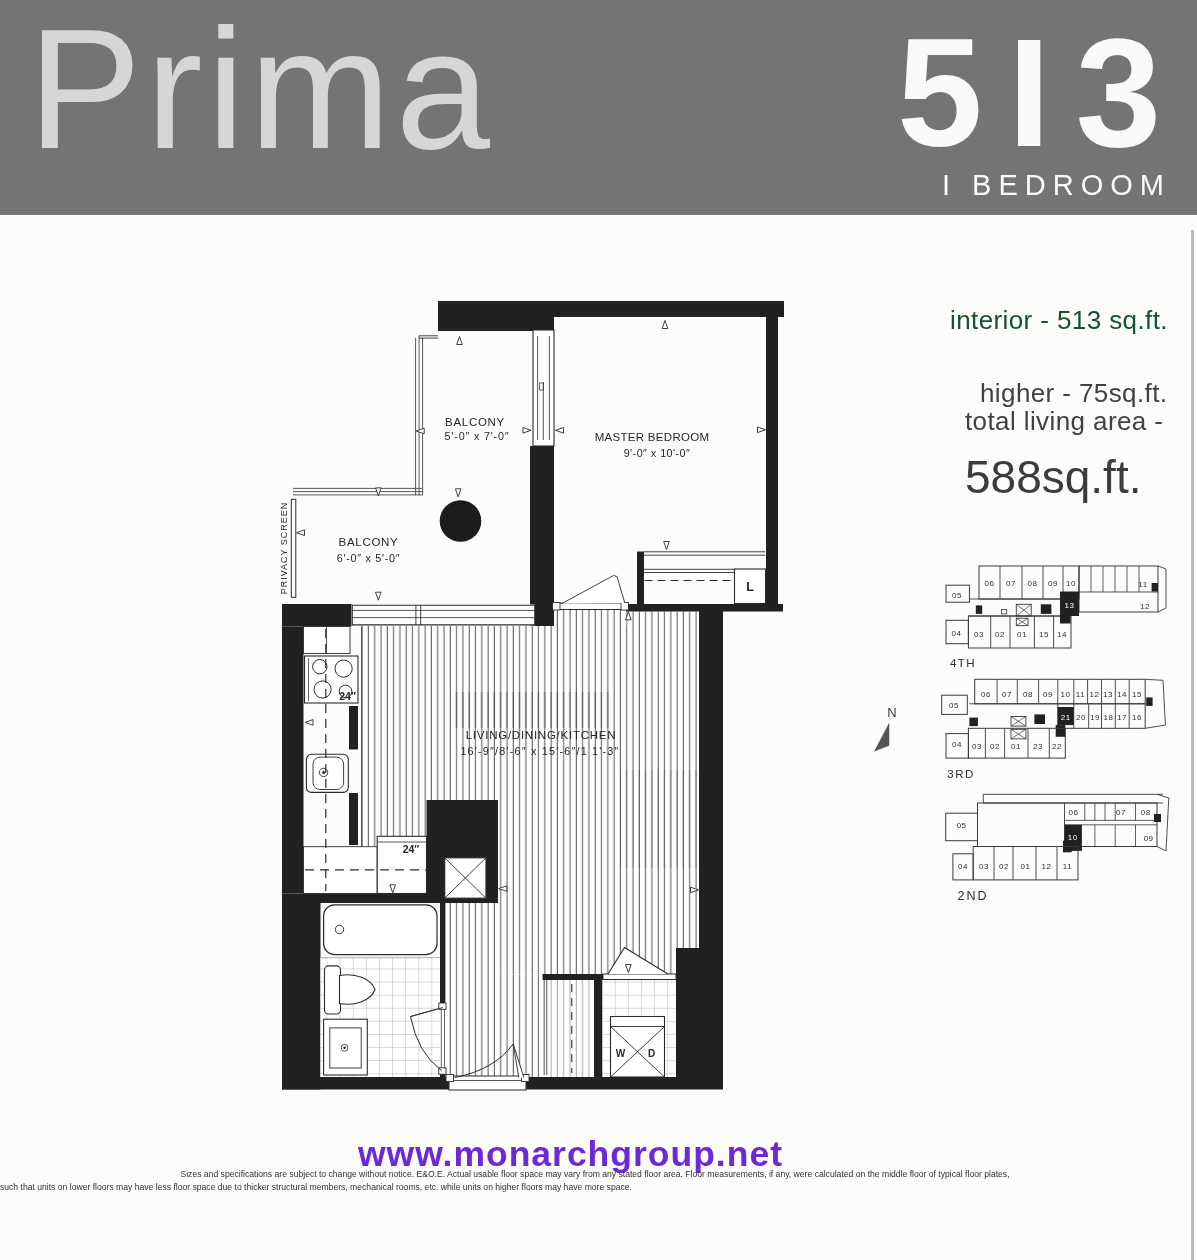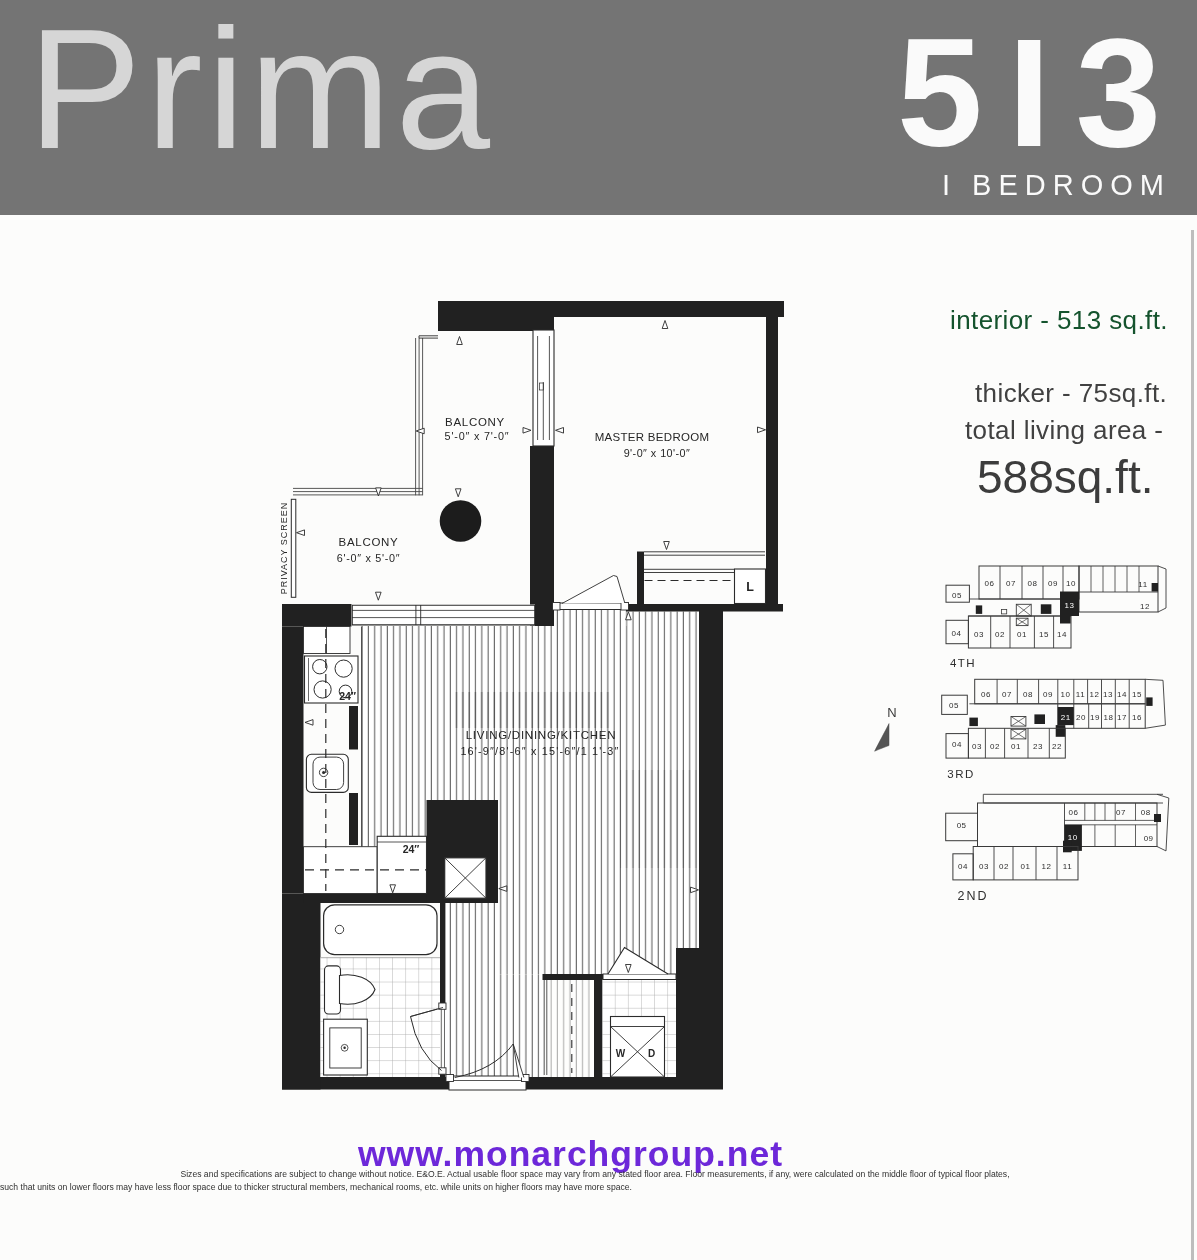--- a/index.html
+++ b/index.html
@@ -14,25 +14,25 @@
 <div class="abs" style="left:0;top:0;width:1197px;height:215px;background:#747474;"></div>
 
 <div class="abs" style="left:28px;top:-9px;color:#d6d6d6;font-size:170px;letter-spacing:4.5px;font-weight:400;">Prima</div>
 
 <div class="abs" style="right:11px;top:5px;color:#fafafa;font-size:154px;letter-spacing:25px;font-weight:700;">5I3</div>
 
 <div class="abs" style="right:26px;top:169px;color:#fafafa;font-size:29px;letter-spacing:7px;text-align:center;">I BEDROOM</div>
 
 <div class="abs" style="right:29px;top:305px;color:#14532d;font-size:26px;letter-spacing:0.4px;">interior - 513 sq.ft.</div>
 
-<div class="abs" style="right:30px;top:378px;color:#414141;font-size:26px;letter-spacing:0.4px;">thicker - 75sq.ft.</div>
-
-<div class="abs" style="right:34px;top:415px;color:#414141;font-size:26px;letter-spacing:0.4px;">total living area -</div>
-
-<div class="abs" style="right:44px;top:450px;color:#3c3c3c;font-size:46px;letter-spacing:0px;">588sq.ft.</div>
+<div class="abs" style="right:30px;top:378px;color:#414141;font-size:26px;letter-spacing:0.4px;">higher - 75sq.ft.</div>
+
+<div class="abs" style="right:34px;top:406px;color:#414141;font-size:26px;letter-spacing:0.4px;">total living area -</div>
+
+<div class="abs" style="right:56px;top:450px;color:#3c3c3c;font-size:46px;letter-spacing:0px;">588sq.ft.</div>
 
 <div class="abs" style="left:0;top:1134px;width:1141px;text-align:center;color:#6d28d9;font-size:35.5px;font-weight:700;letter-spacing:1px;">www.monarchgroup.net</div>
 
 <div class="abs" style="left:0;top:1169px;width:1190px;text-align:center;color:#303030;font-size:8.6px;">Sizes and specifications are subject to change without notice. E&amp;O.E. Actual usable floor space may vary from any stated floor area. Floor measurements, if any, were calculated on the middle floor of typical floor plates,</div>
 
 <div class="abs" style="left:0;top:1182px;width:1190px;text-align:left;color:#303030;font-size:8.6px;">such that units on lower floors may have less floor space due to thicker structural members, mechanical rooms, etc. while units on higher floors may have more space.</div>
 
 <div class="abs" style="left:1191px;top:230px;width:3px;height:1030px;background:#bdbdbd;"></div>
 
 <svg class="abs" style="left:0;top:0;" width="1197" height="1260" viewBox="0 0 1197 1260">

